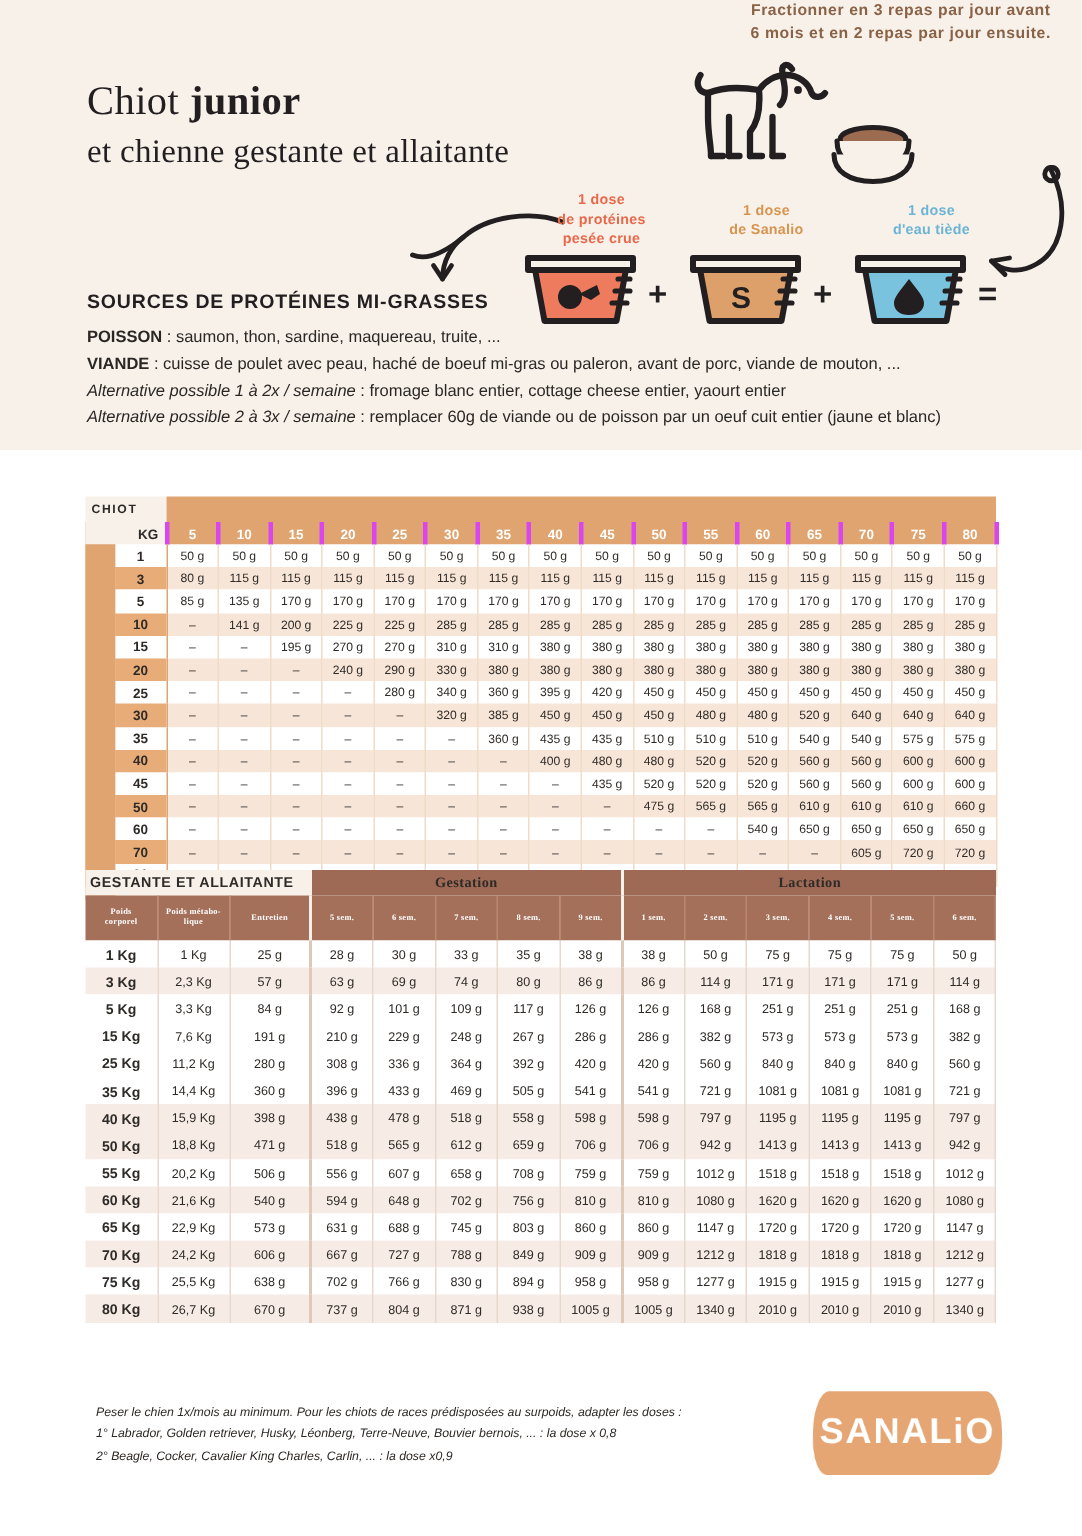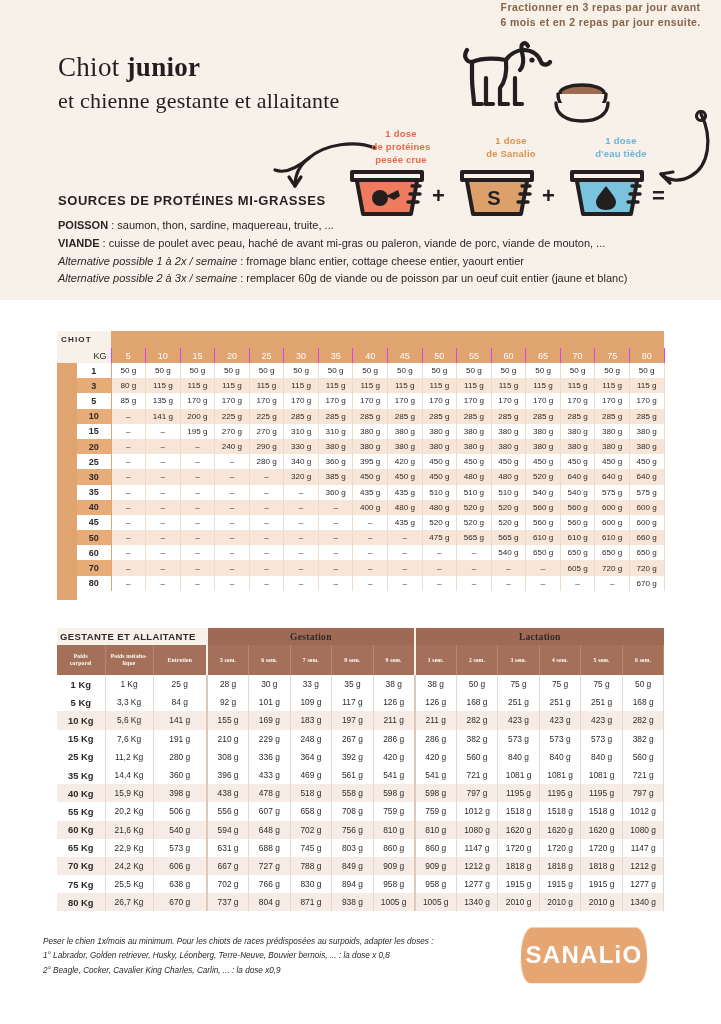--- a/index.html
+++ b/index.html
@@ -73,39 +73,39 @@
   table { border-collapse:collapse; width:100%; table-layout:fixed; }
   .t1 td, .t1 th { font-size:8.1px; text-align:center; color:#2e2a27; }
 
   .t1-titlerow td { background:#dfa470; height:17px; padding:0; }
   .t1-titlecell {
     background:#f7f1ea !important;
     color:#dfa470; font-weight:bold; font-size:12px;
     letter-spacing:1.1px; text-align:left !important; padding-left:4px !important;
   }
   .t1-head td {
-    background:#dfa470; color:#ffffff; font-weight:normal;
-    height:15px; font-size:9px; border-right:1px solid #d946ef;
+    background:#dfa470; color:#ffffff; font-weight:bold;
+    height:15px; font-size:9px; border-right:3px solid #d946ef;
   }
   .t1-head td.kg { color:#2e2a27; background:#f7f1ea; text-align:right; padding-right:4px; }
   .t1 tbody td { height:15.2px; border-right:1px solid #f0dbc8; }
   .t1 tbody td.rowhdr {
     background:#dfa470; color:#2e2a27; font-weight:bold; font-size:9px;
     border-right:1px solid #dfa470;
   }
   .t1 tbody tr.odd td { background:#ffffff; }
   .t1 tbody tr.even td { background:#f7e6d8; }
   .t1 tbody tr.even td.rowhdr { background:#e8ac79; }
   .t1-sidebar {
     position:absolute; left:57px; top:348px; width:20px; height:252px;
     background:#e0a570;
   }
 
   
-  .t2-wrap { position:absolute; left:57px; top:628px; width:607px; }
+  .t2-wrap { position:absolute; left:57px; top:580px; width:607px; }
   .t2 td { font-size:8.4px; text-align:center; color:#2e2a27; }
   .t2-grouprow td { height:17px; padding:0; font-size:9.5px; }
   .t2-gname {
     background:#f7f1ea !important; color:#b5735a; font-weight:bold;
     font-size:11px; letter-spacing:.4px; text-align:left !important; padding-left:3px !important;
   }
   .t2-gband { background:#9e6a55; color:#ffffff; font-weight:bold;
     font-family:"Liberation Serif", serif; font-size:10px; letter-spacing:.3px;
     border-left:2px solid #f7f1ea; }
   .t2-head td {
@@ -114,21 +114,21 @@
     border-right:1px solid #b9876f; vertical-align:middle; letter-spacing:.2px;
   }
   .t2-head td.sep { border-left:2px solid #f7f1ea; }
   .t2 tbody td { height:18.2px; border-right:1px solid #e7d7cd; }
   .t2 tbody td.bodyw { font-weight:bold; font-size:9.4px; text-align:center; }
   .t2 tbody td.sep { border-left:2px solid #e0c8b9; }
   .t2 tbody tr.odd td  { background:#ffffff; }
   .t2 tbody tr.even td { background:#f6ece5; }
 
   
-  .footer { position:absolute; left:43px; top:935px; width:610px; }
+  .footer { position:absolute; left:64px; top:935px; width:610px; }
   .foot-line {
     font-size:8.2px; font-style:italic; color:#2b2724; line-height:1.75;
     white-space:nowrap;
   }
   .logo {
     position:absolute; right:6px; top:-8px;
     width:126px; height:56px;
     background:#e5a674;
     border-radius:10px / 26px;
     display:flex; align-items:center; justify-content:center;
@@ -231,21 +231,21 @@
         </g>
         <path d="M38 18 C44 26 48 30 48 34 C48 39 44 42 38 42 C32 42 28 39 28 34 C28 30 32 26 38 18 Z" fill="#231f20"></path>
       </svg>
       <div class="plus" style="left:306px;">=</div>
     </div>
   </div>
 
   <div class="sources">
     <h2>SOURCES DE PROTÉINES MI-GRASSES</h2>
     <div class="src-line"><b>POISSON</b><span> : </span><span>saumon, thon, sardine, maquereau, truite, ...</span></div>
-    <div class="src-line"><b>VIANDE</b><span> : </span><span>cuisse de poulet avec peau, haché de avant mi-gras ou paleron, viande de porc, viande de mouton, ...</span></div>
+    <div class="src-line"><b>VIANDE</b><span> : </span><span>cuisse de poulet avec peau, haché de boeuf mi-gras ou paleron, avant de porc, viande de mouton, ...</span></div>
     <div class="src-line"><i>Alternative possible 1 à 2x / semaine</i><span> : </span><span>fromage blanc entier, cottage cheese entier, yaourt entier</span></div>
     <div class="src-line"><i>Alternative possible 2 à 3x / semaine</i><span> : </span><span>remplacer 60g de viande ou de poisson par un oeuf cuit entier (jaune et blanc)</span></div>
   </div>
 </div>
 
 <div class="t1-sidebar"></div>
 <div class="t1-wrap">
   <table class="t1">
     <colgroup id="t1-colgroup">
         <col style="width:20px">
@@ -648,52 +648,52 @@
           <td class="">33 g</td>
           <td class="">35 g</td>
           <td class="">38 g</td>
           <td class="sep">38 g</td>
           <td class="">50 g</td>
           <td class="">75 g</td>
           <td class="">75 g</td>
           <td class="">75 g</td>
           <td class="">50 g</td>
         </tr>
+        <tr class="even">
+          <td class="bodyw">3 Kg</td>
+          <td class="">2,3 Kg</td>
+          <td class="">57 g</td>
+          <td class="sep">63 g</td>
+          <td class="">69 g</td>
+          <td class="">74 g</td>
+          <td class="">80 g</td>
+          <td class="">86 g</td>
+          <td class="sep">86 g</td>
+          <td class="">114 g</td>
+          <td class="">171 g</td>
+          <td class="">171 g</td>
+          <td class="">171 g</td>
+          <td class="">114 g</td>
+        </tr>
         <tr class="odd">
           <td class="bodyw">5 Kg</td>
           <td class="">3,3 Kg</td>
           <td class="">84 g</td>
           <td class="sep">92 g</td>
           <td class="">101 g</td>
           <td class="">109 g</td>
           <td class="">117 g</td>
           <td class="">126 g</td>
           <td class="sep">126 g</td>
           <td class="">168 g</td>
           <td class="">251 g</td>
           <td class="">251 g</td>
           <td class="">251 g</td>
           <td class="">168 g</td>
         </tr>
-        <tr class="even">
-          <td class="bodyw">10 Kg</td>
-          <td class="">5,6 Kg</td>
-          <td class="">141 g</td>
-          <td class="sep">155 g</td>
-          <td class="">169 g</td>
-          <td class="">183 g</td>
-          <td class="">197 g</td>
-          <td class="">211 g</td>
-          <td class="sep">211 g</td>
-          <td class="">282 g</td>
-          <td class="">423 g</td>
-          <td class="">423 g</td>
-          <td class="">423 g</td>
-          <td class="">282 g</td>
-        </tr>
         <tr class="odd">
           <td class="bodyw">15 Kg</td>
           <td class="">7,6 Kg</td>
           <td class="">191 g</td>
           <td class="sep">210 g</td>
           <td class="">229 g</td>
           <td class="">248 g</td>
           <td class="">267 g</td>
           <td class="">286 g</td>
           <td class="sep">286 g</td>
@@ -719,21 +719,21 @@
           <td class="">840 g</td>
           <td class="">560 g</td>
         </tr>
         <tr class="odd">
           <td class="bodyw">35 Kg</td>
           <td class="">14,4 Kg</td>
           <td class="">360 g</td>
           <td class="sep">396 g</td>
           <td class="">433 g</td>
           <td class="">469 g</td>
-          <td class="">561 g</td>
+          <td class="">505 g</td>
           <td class="">541 g</td>
           <td class="sep">541 g</td>
           <td class="">721 g</td>
           <td class="">1081 g</td>
           <td class="">1081 g</td>
           <td class="">1081 g</td>
           <td class="">721 g</td>
         </tr>
         <tr class="even">
           <td class="bodyw">40 Kg</td>
@@ -744,20 +744,36 @@
           <td class="">518 g</td>
           <td class="">558 g</td>
           <td class="">598 g</td>
           <td class="sep">598 g</td>
           <td class="">797 g</td>
           <td class="">1195 g</td>
           <td class="">1195 g</td>
           <td class="">1195 g</td>
           <td class="">797 g</td>
         </tr>
+        <tr class="even">
+          <td class="bodyw">50 Kg</td>
+          <td class="">18,8 Kg</td>
+          <td class="">471 g</td>
+          <td class="sep">518 g</td>
+          <td class="">565 g</td>
+          <td class="">612 g</td>
+          <td class="">659 g</td>
+          <td class="">706 g</td>
+          <td class="sep">706 g</td>
+          <td class="">942 g</td>
+          <td class="">1413 g</td>
+          <td class="">1413 g</td>
+          <td class="">1413 g</td>
+          <td class="">942 g</td>
+        </tr>
         <tr class="odd">
           <td class="bodyw">55 Kg</td>
           <td class="">20,2 Kg</td>
           <td class="">506 g</td>
           <td class="sep">556 g</td>
           <td class="">607 g</td>
           <td class="">658 g</td>
           <td class="">708 g</td>
           <td class="">759 g</td>
           <td class="sep">759 g</td>

